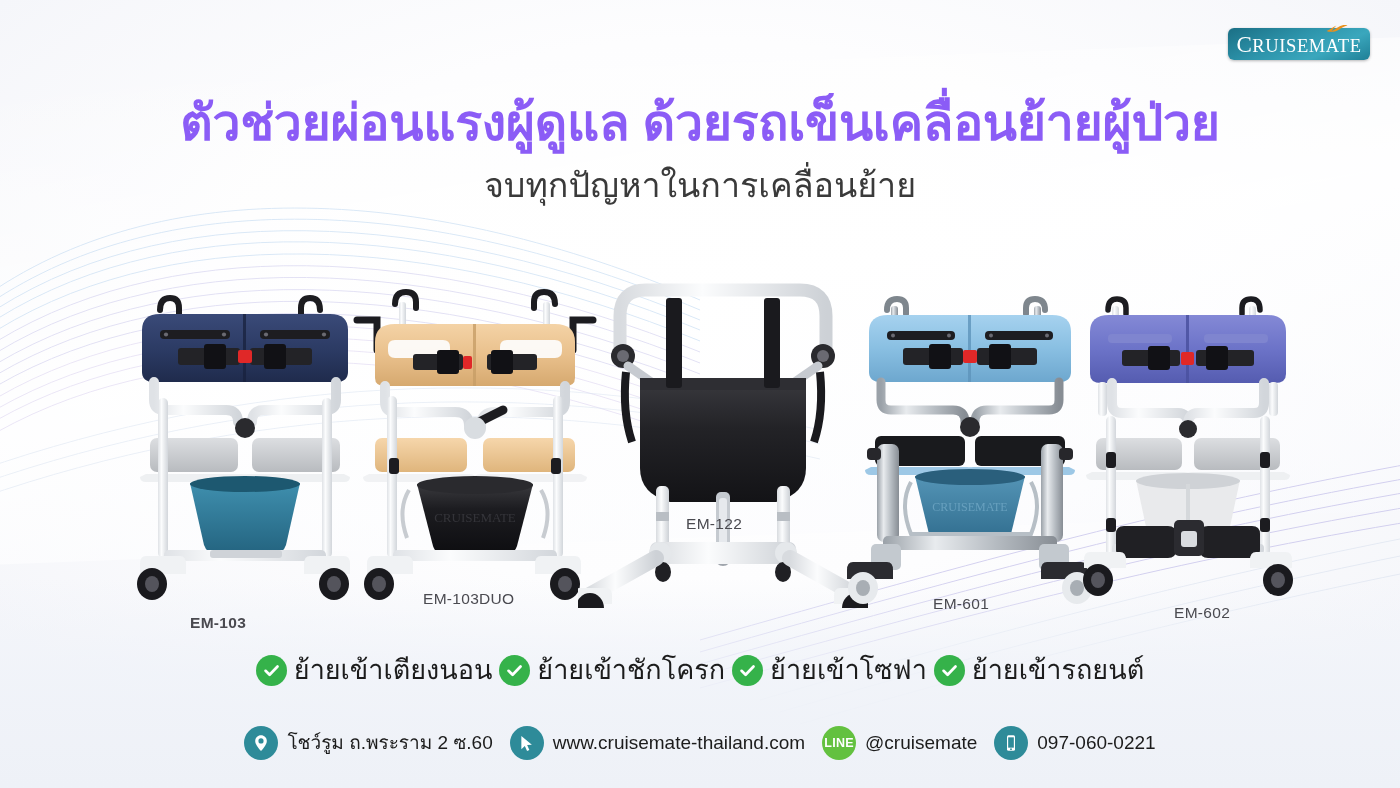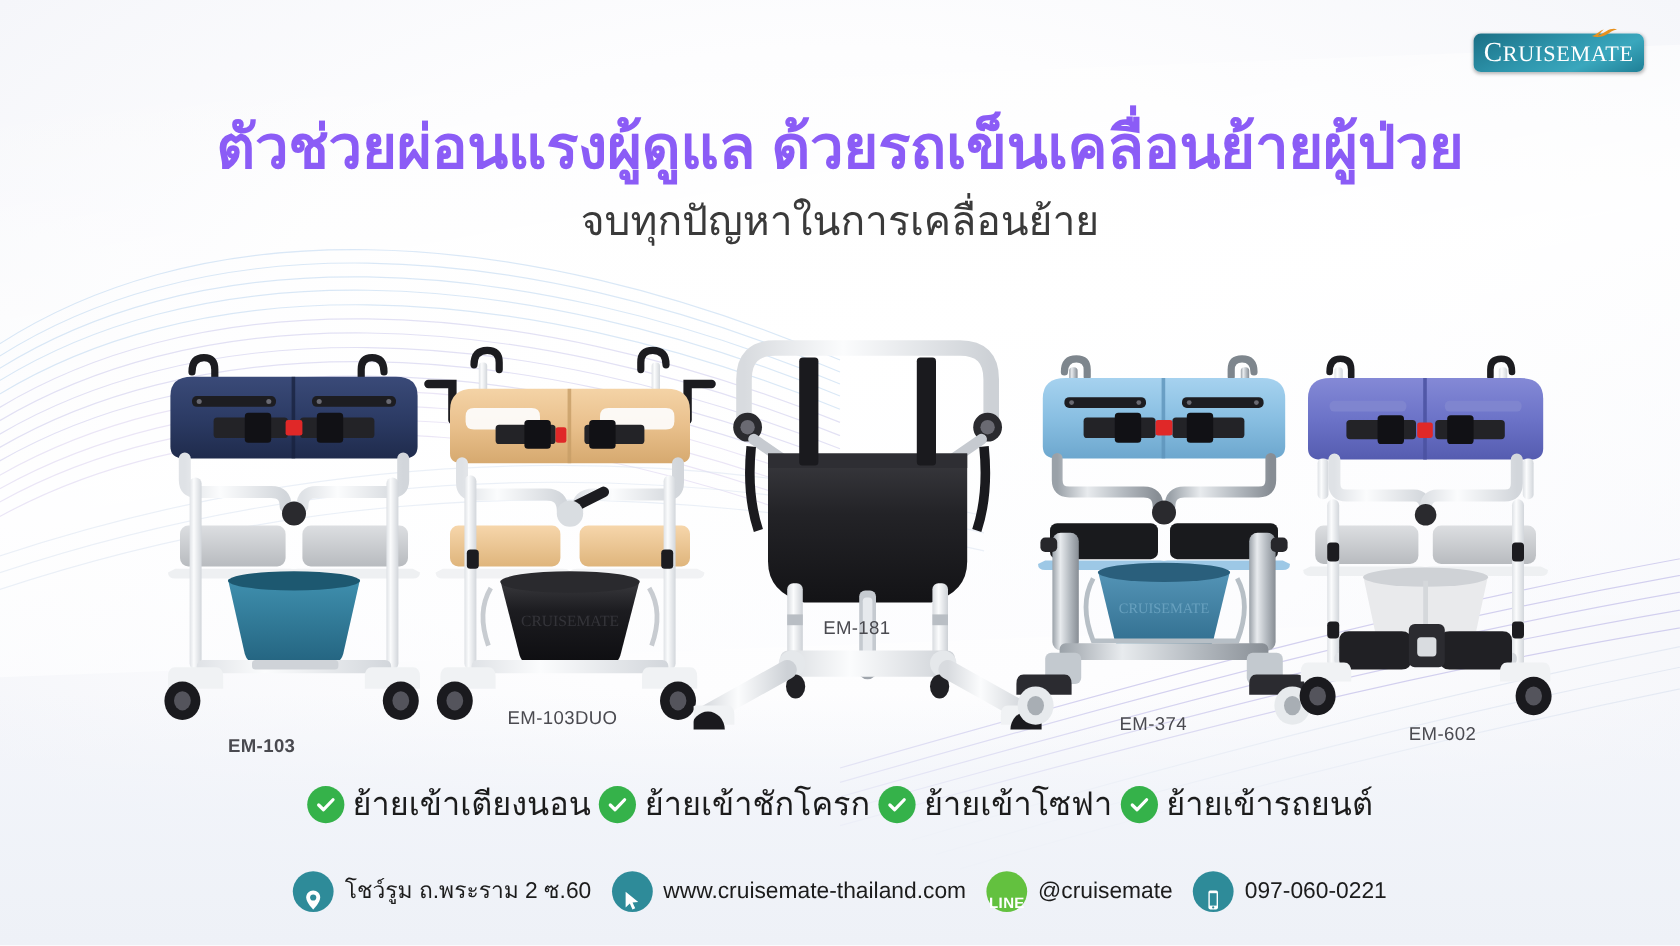--- a/index.html
+++ b/index.html
@@ -75,21 +75,21 @@
   .feat-label { font-size:27px; color:#1c1c1c; line-height:1.15; white-space:nowrap; }
 
   
   .contact {
     position:absolute; left:0; right:0; top:726px; z-index:25;
     display:flex; align-items:center; justify-content:center; gap:17px;
   }
   .ci { display:flex; align-items:center; gap:9px; }
   .ci-icon {
     width:34px; height:34px; border-radius:50%; background:#2e8b99;
-    display:flex; align-items:flex-end; justify-content:center; flex:0 0 auto;
+    display:flex; align-items:center; justify-content:center; flex:0 0 auto;
   }
   .ci-icon.line-badge { background:#63c13f; }
   .line-word {
     color:#fff; font-size:12.5px; font-weight:bold; letter-spacing:.3px;
     font-family:"Liberation Sans",sans-serif;
   }
   .ci-text { font-size:19px; color:#1c1c1c; white-space:nowrap; line-height:1.2; }
   .ci-text.thai { font-size:19px; }
 </style>
 </head>
@@ -353,21 +353,21 @@
       <ellipse cx="205" cy="336" rx="8" ry="10" fill="#202024"></ellipse>
 
       <path d="M78 322 L10 360" stroke="url(#p3frame)" stroke-width="16" stroke-linecap="round"></path>
       <path d="M212 322 L280 360" stroke="url(#p3frame)" stroke-width="16" stroke-linecap="round"></path>
 
       <path d="M2 352 h26 q6 0 6 8 v8 h-38 v-8 q0-8 6-8z" fill="#f0f2f4"></path>
       <ellipse cx="12" cy="372" rx="14" ry="15" fill="#1a1a1e"></ellipse>
       <path d="M262 352 h26 q6 0 6 8 v8 h-38 v-8 q0-8 6-8z" fill="#f0f2f4"></path>
       <ellipse cx="278" cy="372" rx="14" ry="15" fill="#1a1a1e"></ellipse>
     </svg>
-    <div class="prod-label" style="left:108px; top:279px;">EM-181</div>
+    <div class="prod-label" style="left:108px; top:279px;">EM-122</div>
   </div>
 
   <div class="prod" style="left:845px; top:48px; width:250px; height:324px;">
     <svg viewBox="0 0 250 324" style="position:absolute;inset:0;width:100%;height:100%;">
       <defs>
         <linearGradient id="p4back" x1="0" y1="0" x2="0" y2="1">
           <stop offset="0" stop-color="#a6d2ef"></stop>
             <stop offset=".5" stop-color="#89bfe2"></stop>
             <stop offset="1" stop-color="#6da7ce"></stop>
         </linearGradient>
@@ -426,21 +426,21 @@
       <rect x="26" y="260" width="30" height="26" rx="5" fill="#c3c9cf"></rect>
       <rect x="194" y="260" width="30" height="26" rx="5" fill="#c3c9cf"></rect>
 
       <path d="M8 278 h34 q6 0 6 8 v9 h-46 v-9 q0-8 6-8z" fill="#2b2b30"></path>
       <ellipse cx="18" cy="304" rx="15" ry="16" fill="#e7eaed"></ellipse>
         <ellipse cx="18" cy="304" rx="7" ry="8" fill="#a8aeb4"></ellipse>
       <path d="M202 278 h34 q6 0 6 8 v9 h-46 v-9 q0-8 6-8z" fill="#2b2b30"></path>
       <ellipse cx="232" cy="304" rx="15" ry="16" fill="#e7eaed"></ellipse>
         <ellipse cx="232" cy="304" rx="7" ry="8" fill="#a8aeb4"></ellipse>
     </svg>
-    <div class="prod-label" style="left:88px; top:311px;">EM-374</div>
+    <div class="prod-label" style="left:88px; top:311px;">EM-601</div>
   </div>
 
   <div class="prod" style="left:1068px; top:50px; width:240px; height:322px;">
     <svg viewBox="0 0 240 322" style="position:absolute;inset:0;width:100%;height:100%;">
       <defs>
         <linearGradient id="p5back" x1="0" y1="0" x2="0" y2="1">
           <stop offset="0" stop-color="#8489d6"></stop>
             <stop offset=".5" stop-color="#6c73c8"></stop>
             <stop offset="1" stop-color="#555cb0"></stop>
         </linearGradient>

